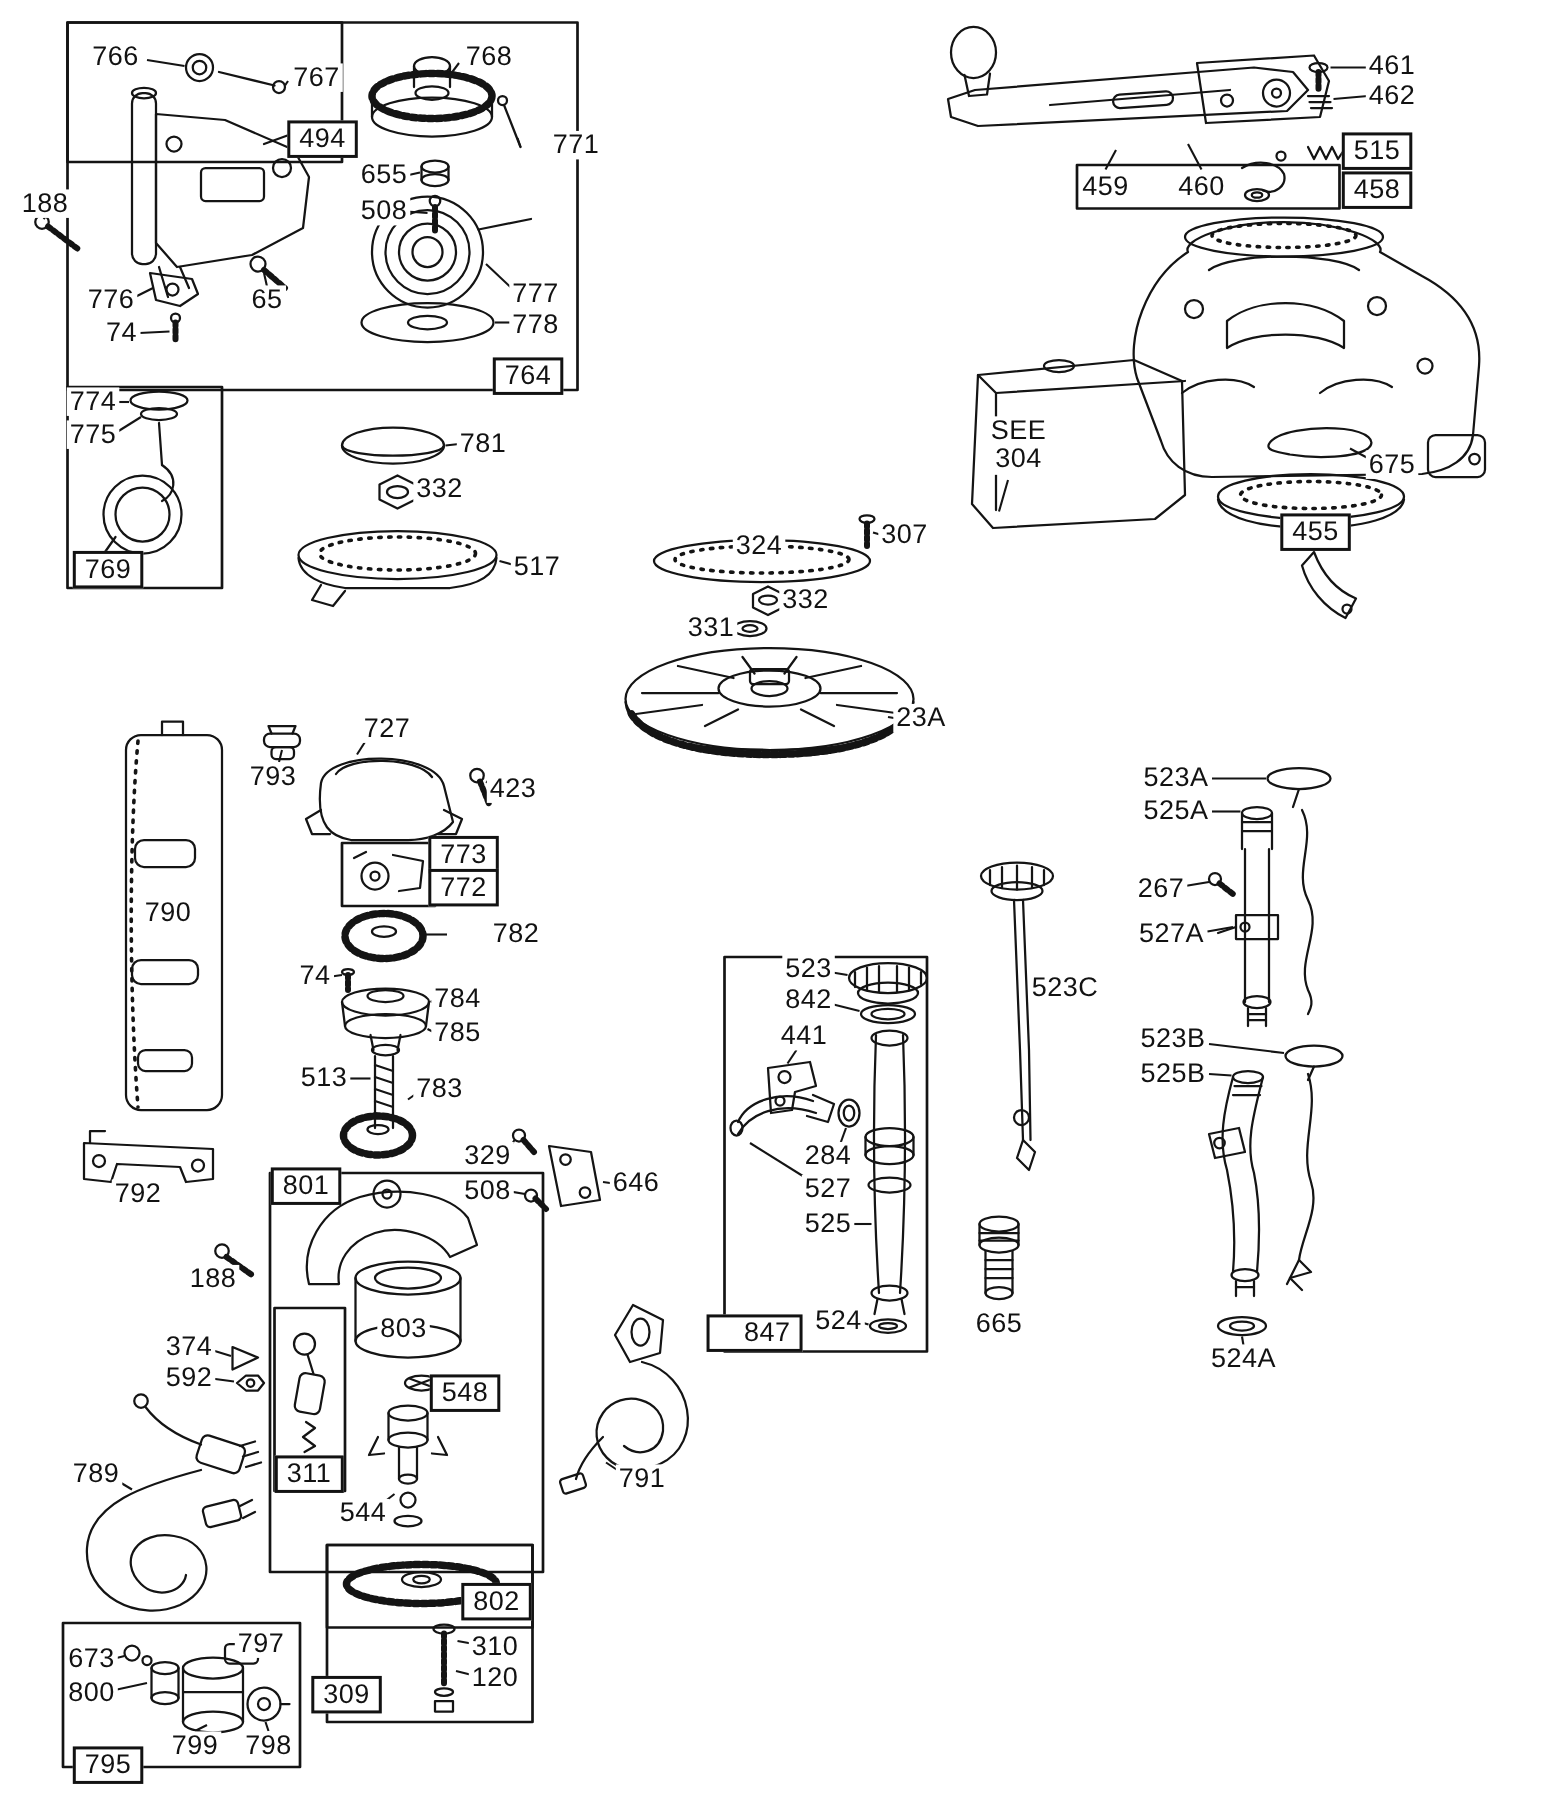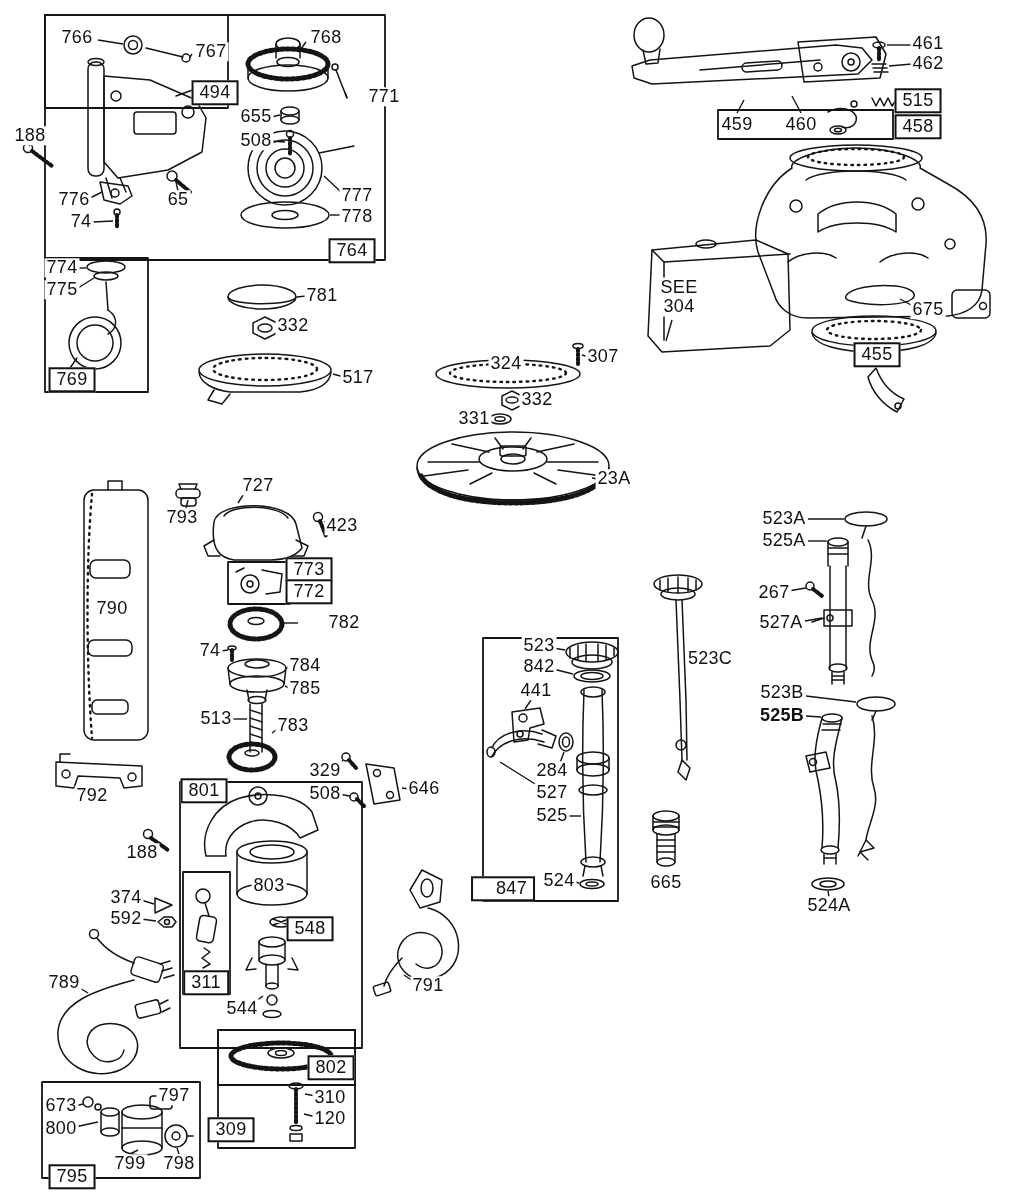--- a/index.html
+++ b/index.html
@@ -565,21 +565,21 @@
       <div class="part-label" style="left: 61px; top: 1129px;">800</div>
       <div class="part-label" style="left: 174px; top: 1096px;">797</div>
       <div class="part-label boxed" style="left: 72px; top: 1164px; margin-top: 13px;">795</div>
       <div class="part-label" style="left: 130px; top: 1164px;">799</div>
       <div class="part-label" style="left: 179px; top: 1164px;">798</div>
       <div class="part-label" style="left: 784px; top: 519px;">523A</div>
       <div class="part-label" style="left: 784px; top: 541px;">525A</div>
       <div class="part-label" style="left: 774px; top: 593px;">267</div>
       <div class="part-label" style="left: 781px; top: 623px;">527A</div>
       <div class="part-label" style="left: 782px; top: 693px;">523B</div>
-      <div class="part-label" style="left: 782px; top: 716px; font-weight: bold;">525B</div>
+      <div class="part-label" style="left: 782px; top: 716px;">525B</div>
       <div class="part-label" style="left: 710px; top: 659px;">523C</div>
       <div class="part-label" style="left: 539px; top: 646px;">523</div>
       <div class="part-label" style="left: 539px; top: 667px;">842</div>
       <div class="part-label" style="left: 536px; top: 691px;">441</div>
       <div class="part-label" style="left: 552px; top: 771px;">284</div>
       <div class="part-label" style="left: 552px; top: 793px;">527</div>
       <div class="part-label" style="left: 552px; top: 816px;">525</div>
       <div class="part-label boxed" style="left: 503px; top: 889px; padding-left: 23px;">847</div>
       <div class="part-label" style="left: 559px; top: 881px;">524</div>
       <div class="part-label" style="left: 666px; top: 883px;">665</div>

